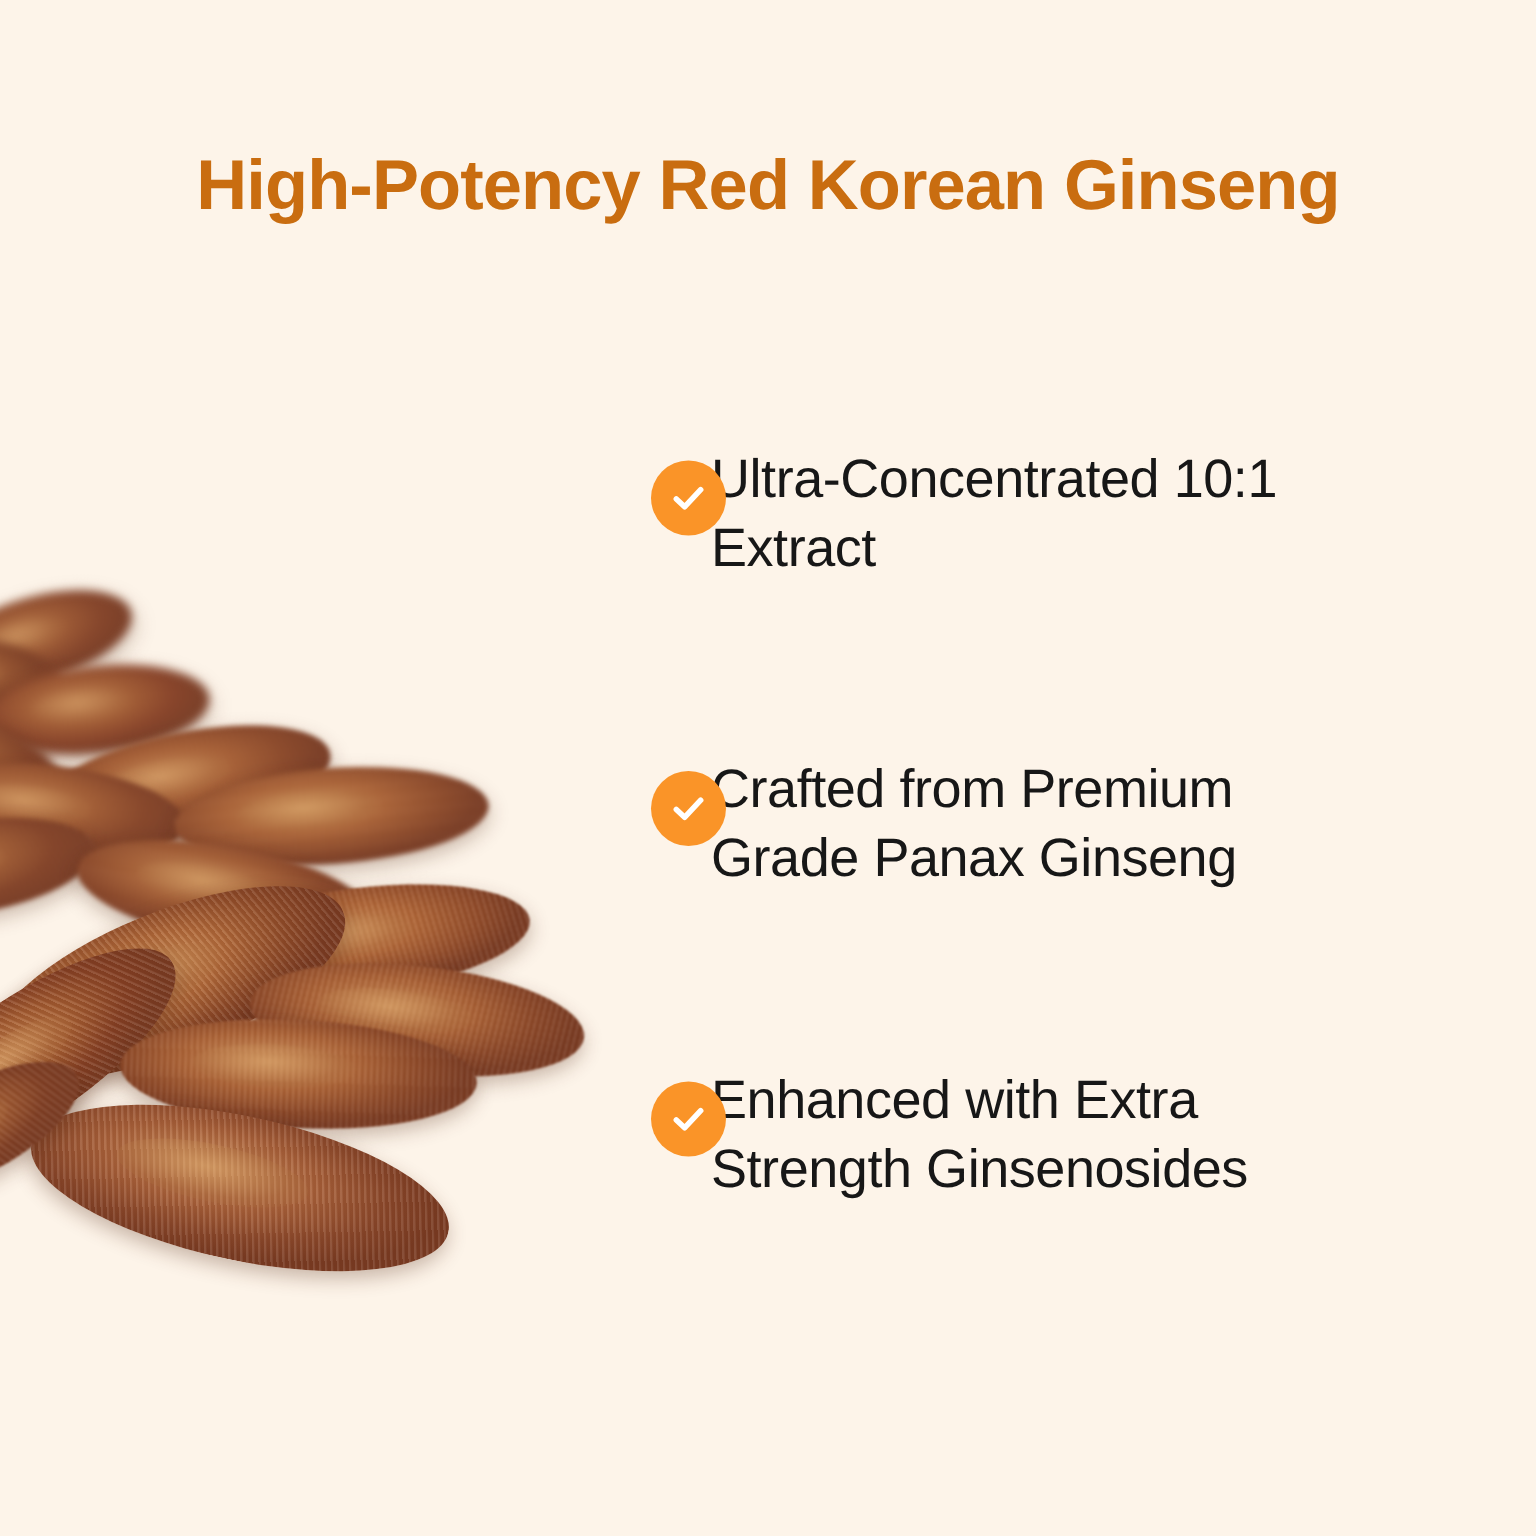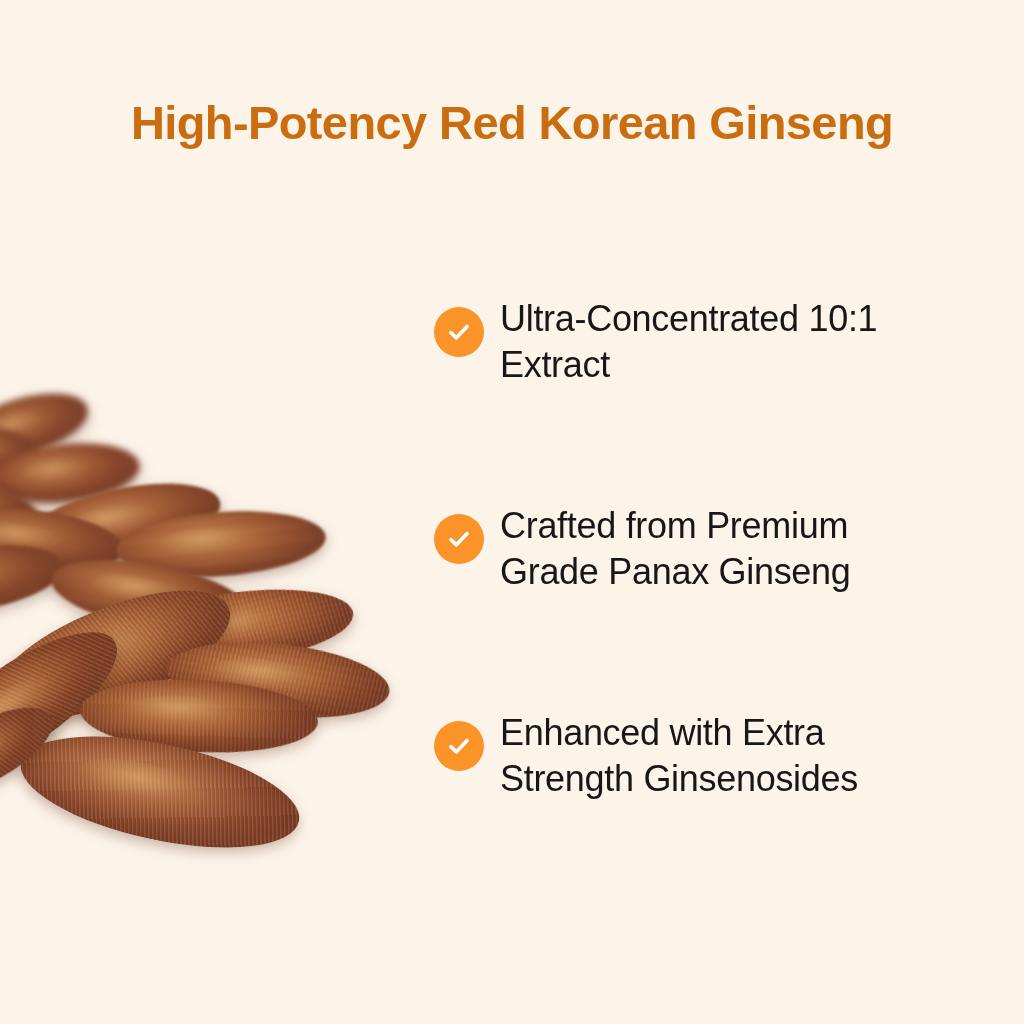--- a/index.html
+++ b/index.html
@@ -65,21 +65,21 @@
     align-items: center;
     justify-content: center;
   }
   .check-badge svg {
     display: block;
     width: 26px;
     height: 26px;
   }
 
   .benefit-text {
-    margin-left: 66px;
+    margin-left: 40px;
     font-family: "Liberation Sans", sans-serif;
     font-size: 36px;
     font-weight: normal;
     color: #171717;
     line-height: 1.28;
     letter-spacing: -0.3px;
     max-width: 410px;
   }
 
   

